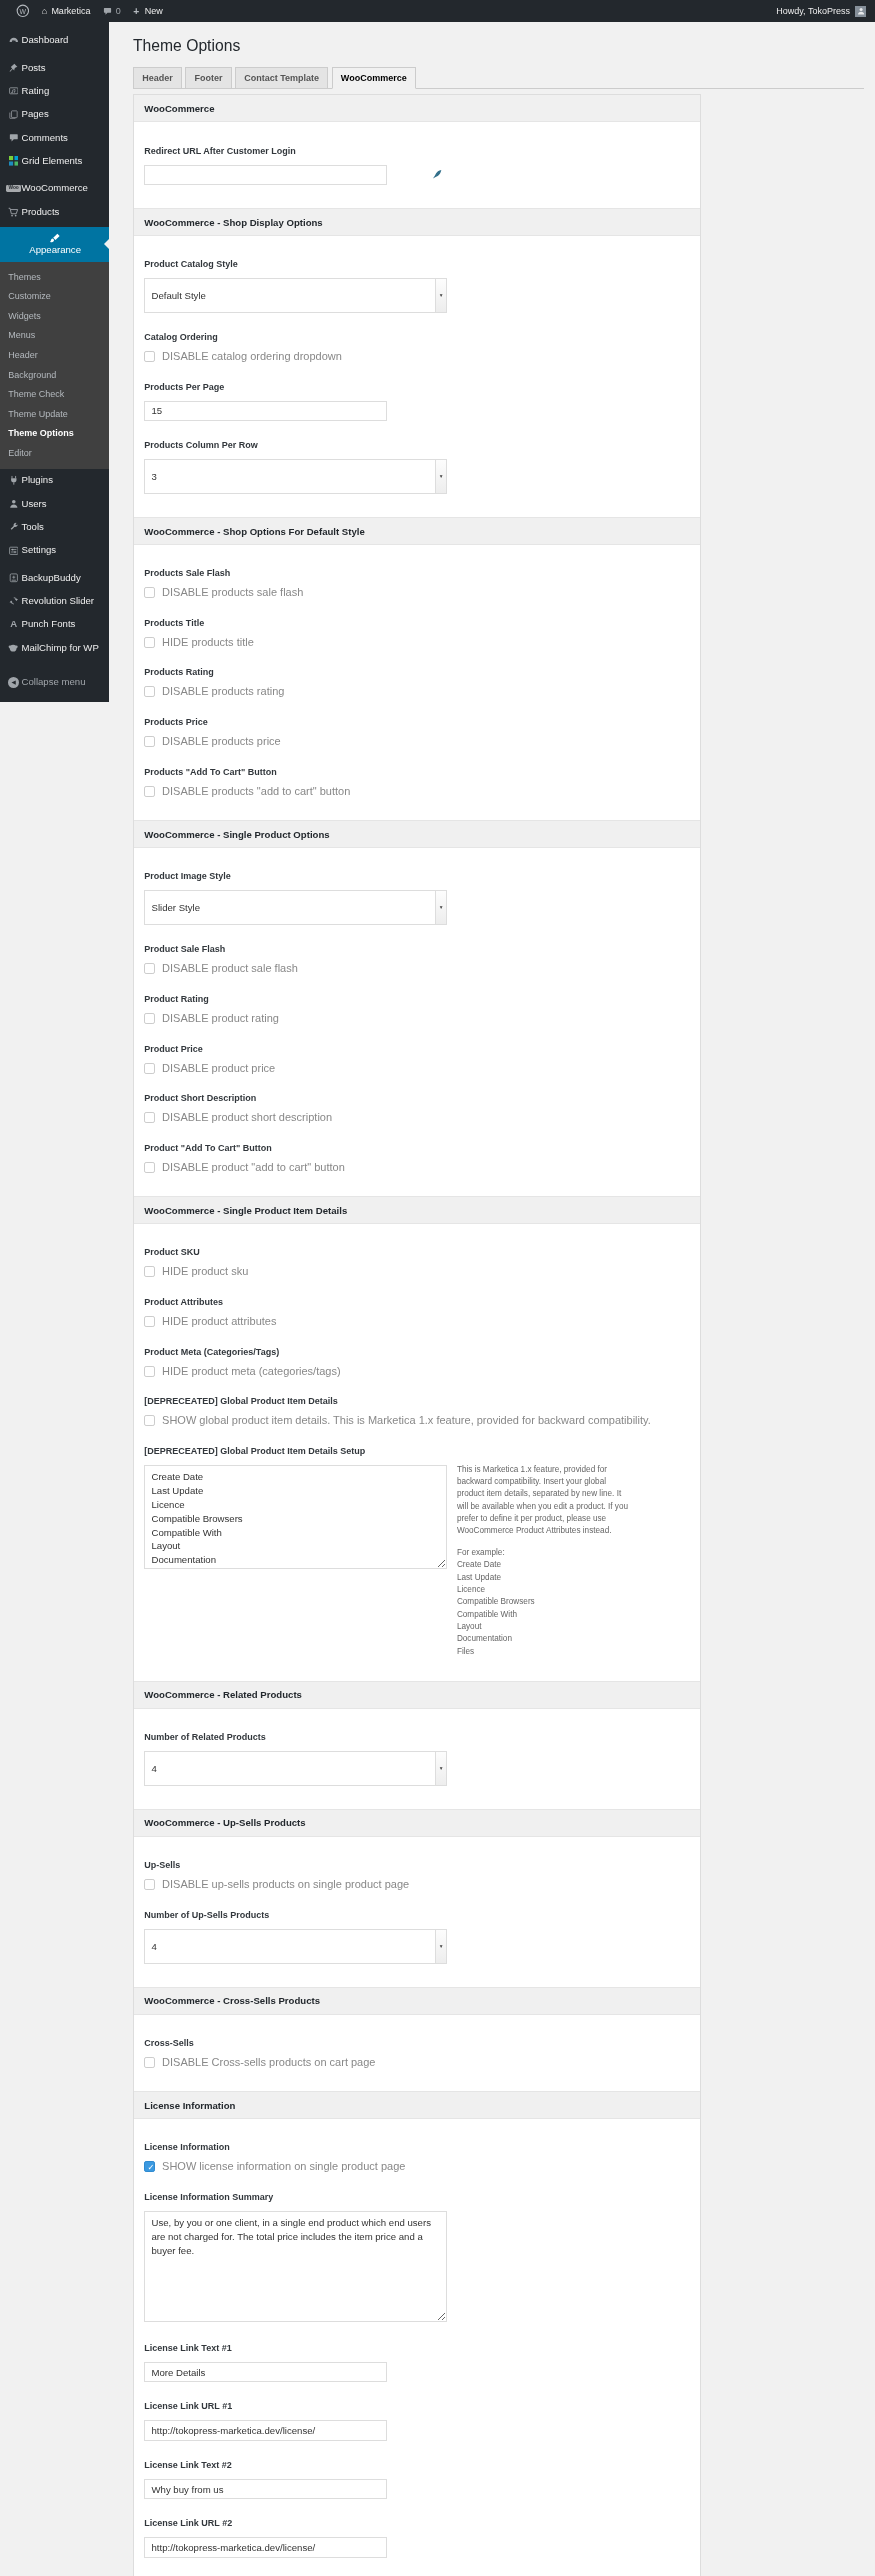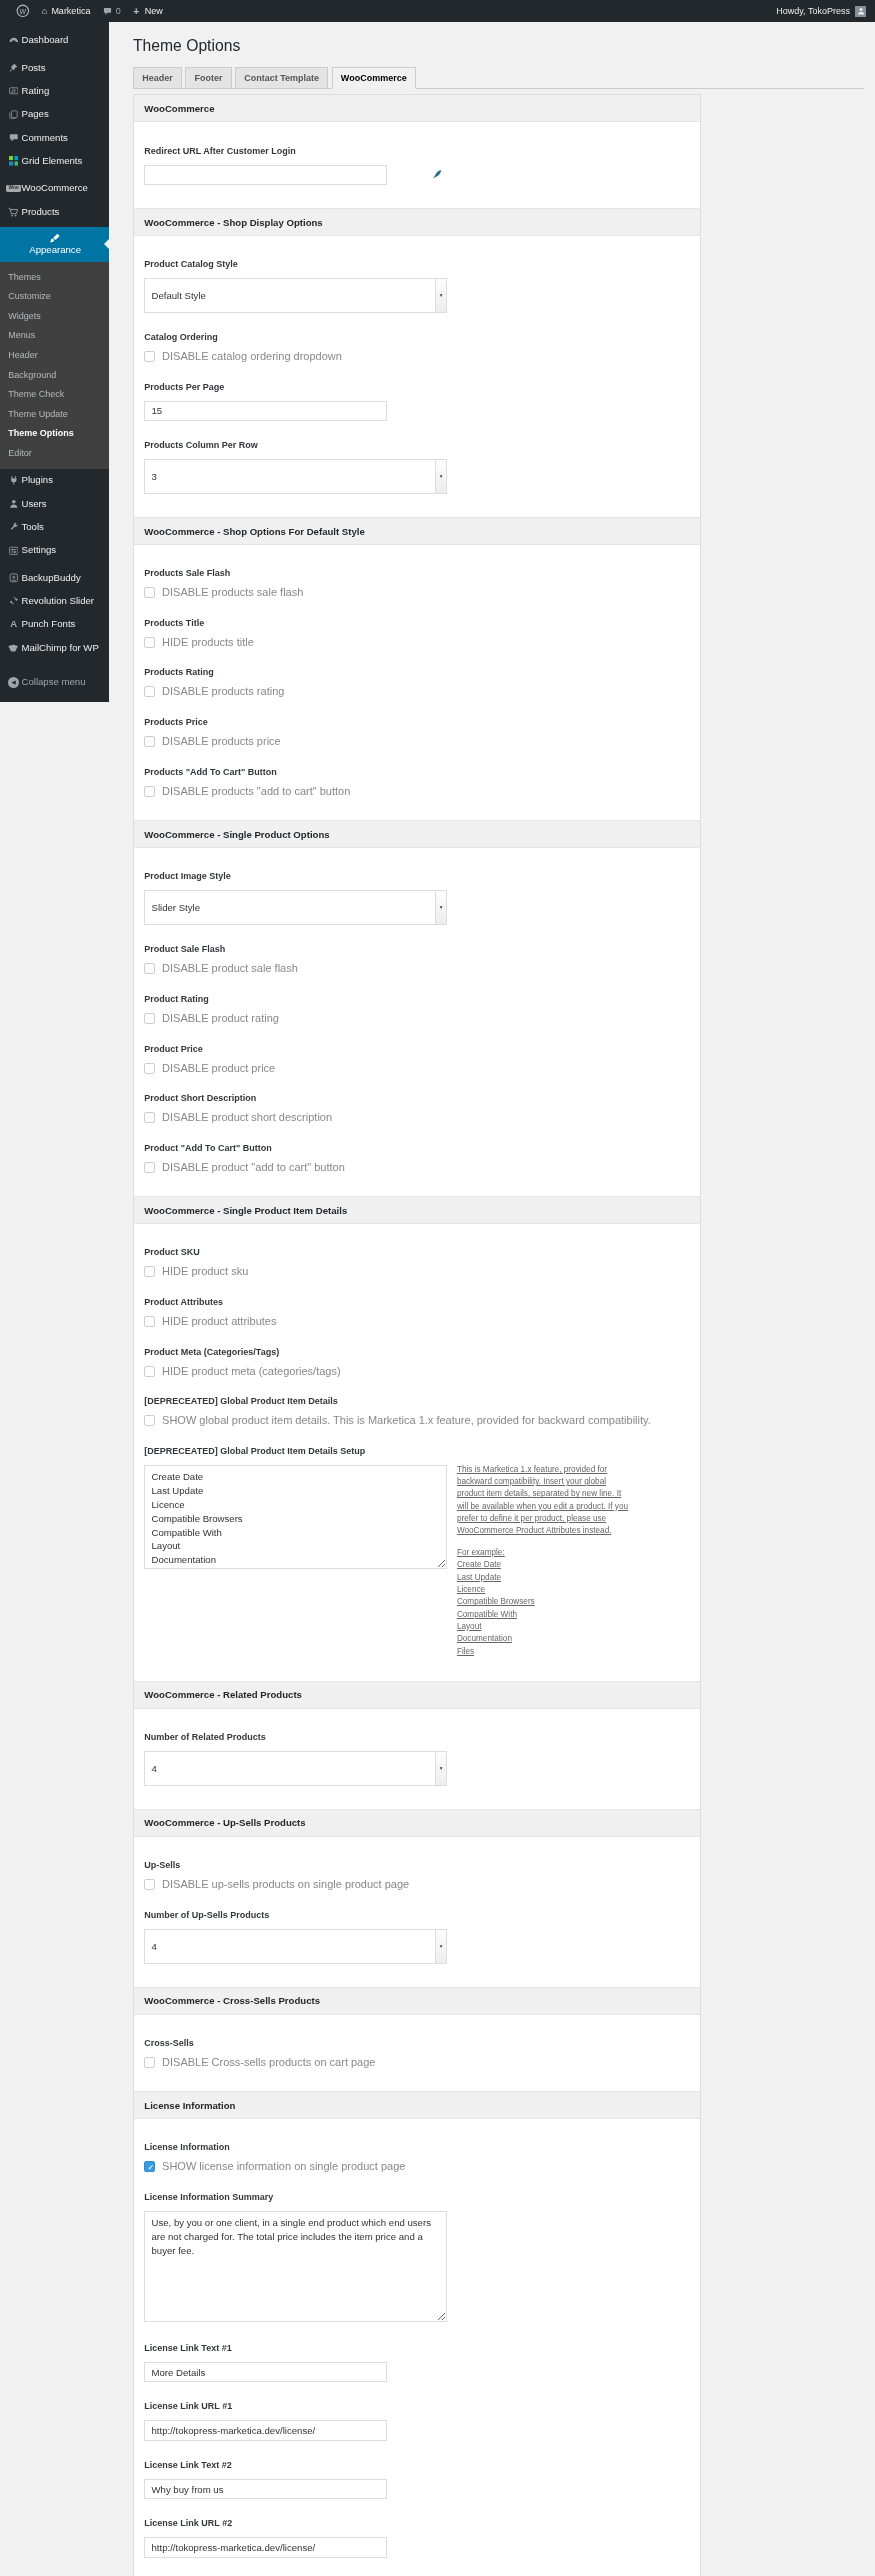--- a/index.html
+++ b/index.html
@@ -507,21 +507,21 @@
             <div class="field-label">[DEPRECEATED] Global Product Item Details Setup</div>
             <textarea class="ta ta-setup" style="">Create Date
 Last Update
 Licence
 Compatible Browsers
 Compatible With
 Layout
 Documentation
 Files</textarea>
           </div>
-          <div class="help-col" style="padding-top:18px;text-decoration:underline;">
+          <div class="help-col" style="padding-top:18px;">
             <div>This is Marketica 1.x feature, provided for backward compatibility. Insert your global product item details, separated by new line. It will be available when you edit a product. If you prefer to define it per product, please use WooCommerce Product Attributes instead.</div>
             <div class="help-example">For example:
 Create Date
 Last Update
 Licence
 Compatible Browsers
 Compatible With
 Layout
 Documentation
 Files</div>

